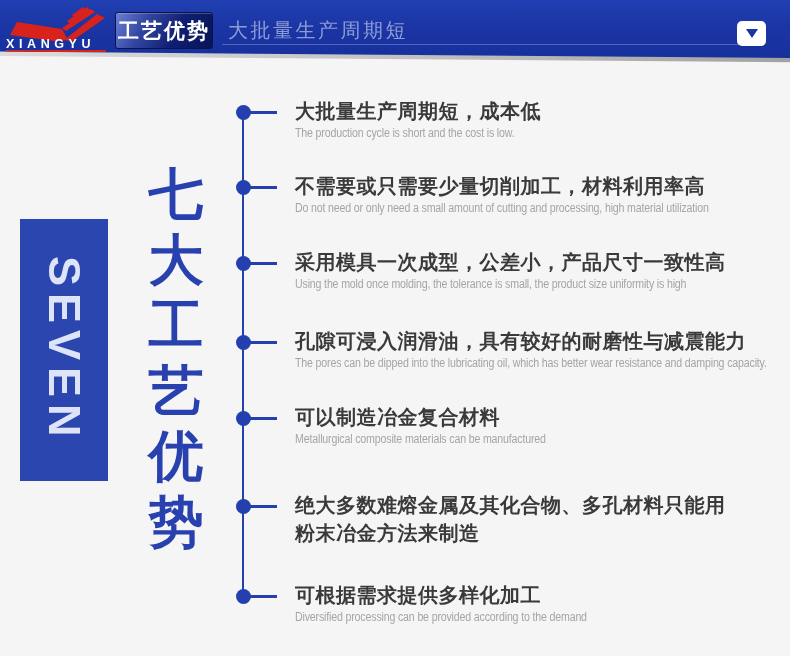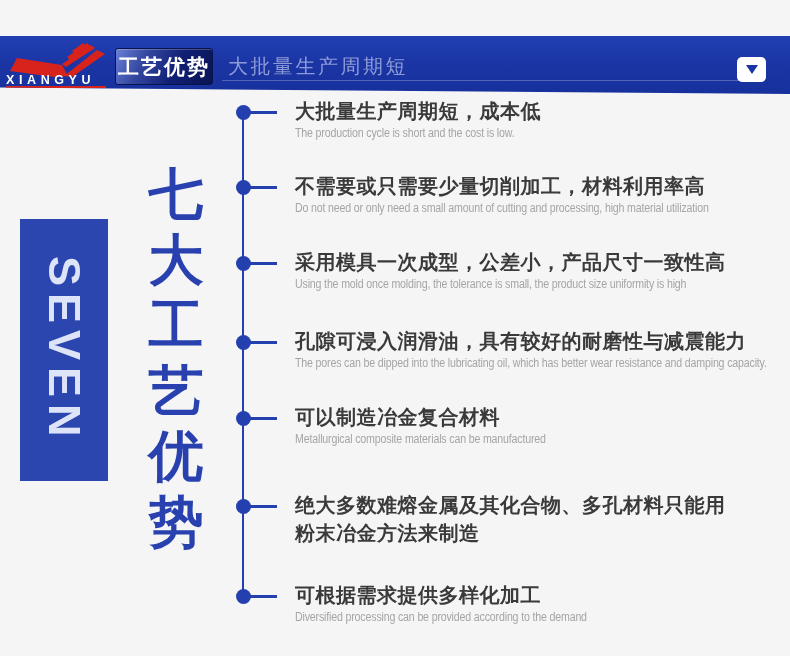--- a/index.html
+++ b/index.html
@@ -2,21 +2,21 @@
 <html><head>
 <meta charset="utf-8">
 <style>
   html,body{margin:0;padding:0;}
   body{font-family:"Liberation Sans", sans-serif; background:#e9e9eb;}
   .stage{position:relative;width:790px;height:656px;background:#f5f5f6;overflow:hidden;margin:0 auto;}
 
   
   .header{position:absolute;left:0;top:0;width:790px;height:58px;z-index:2;
     background:linear-gradient(180deg,#2140b3 0%,#1b35a4 45%,#16309c 100%);
-    clip-path:polygon(0 0,100% 0,100% 100%,0 89%);margin-top:36px;}
+    clip-path:polygon(0 0,100% 0,100% 100%,0 89%);}
   .header-shadow{position:absolute;left:0;top:51px;width:790px;height:5px;z-index:1;
     background:linear-gradient(to right,#d7d7d7 0%,#bdbdbd 45%,#939393 100%);
     transform:skewY(0.45deg);transform-origin:left top;opacity:.85;}
   .logo{position:absolute;left:4px;top:6px;width:106px;height:46px;}
   .badge{position:absolute;left:115px;top:12px;width:98px;height:37px;border-radius:3px;
     background:linear-gradient(118deg,#6c80d8 0%,#33469f 30%,#101f74 62%,#081453 100%);
     border:1px solid #09134d;box-shadow:inset 0 1px 0 rgba(255,255,255,.22);
     display:flex;align-items:center;justify-content:center;
     color:#ffffff;font-size:21px;font-weight:bold;letter-spacing:2px;box-sizing:border-box;}
   .site-title{position:absolute;left:228px;top:17px;color:#8d9cd8;font-size:20px;letter-spacing:2.5px;}

